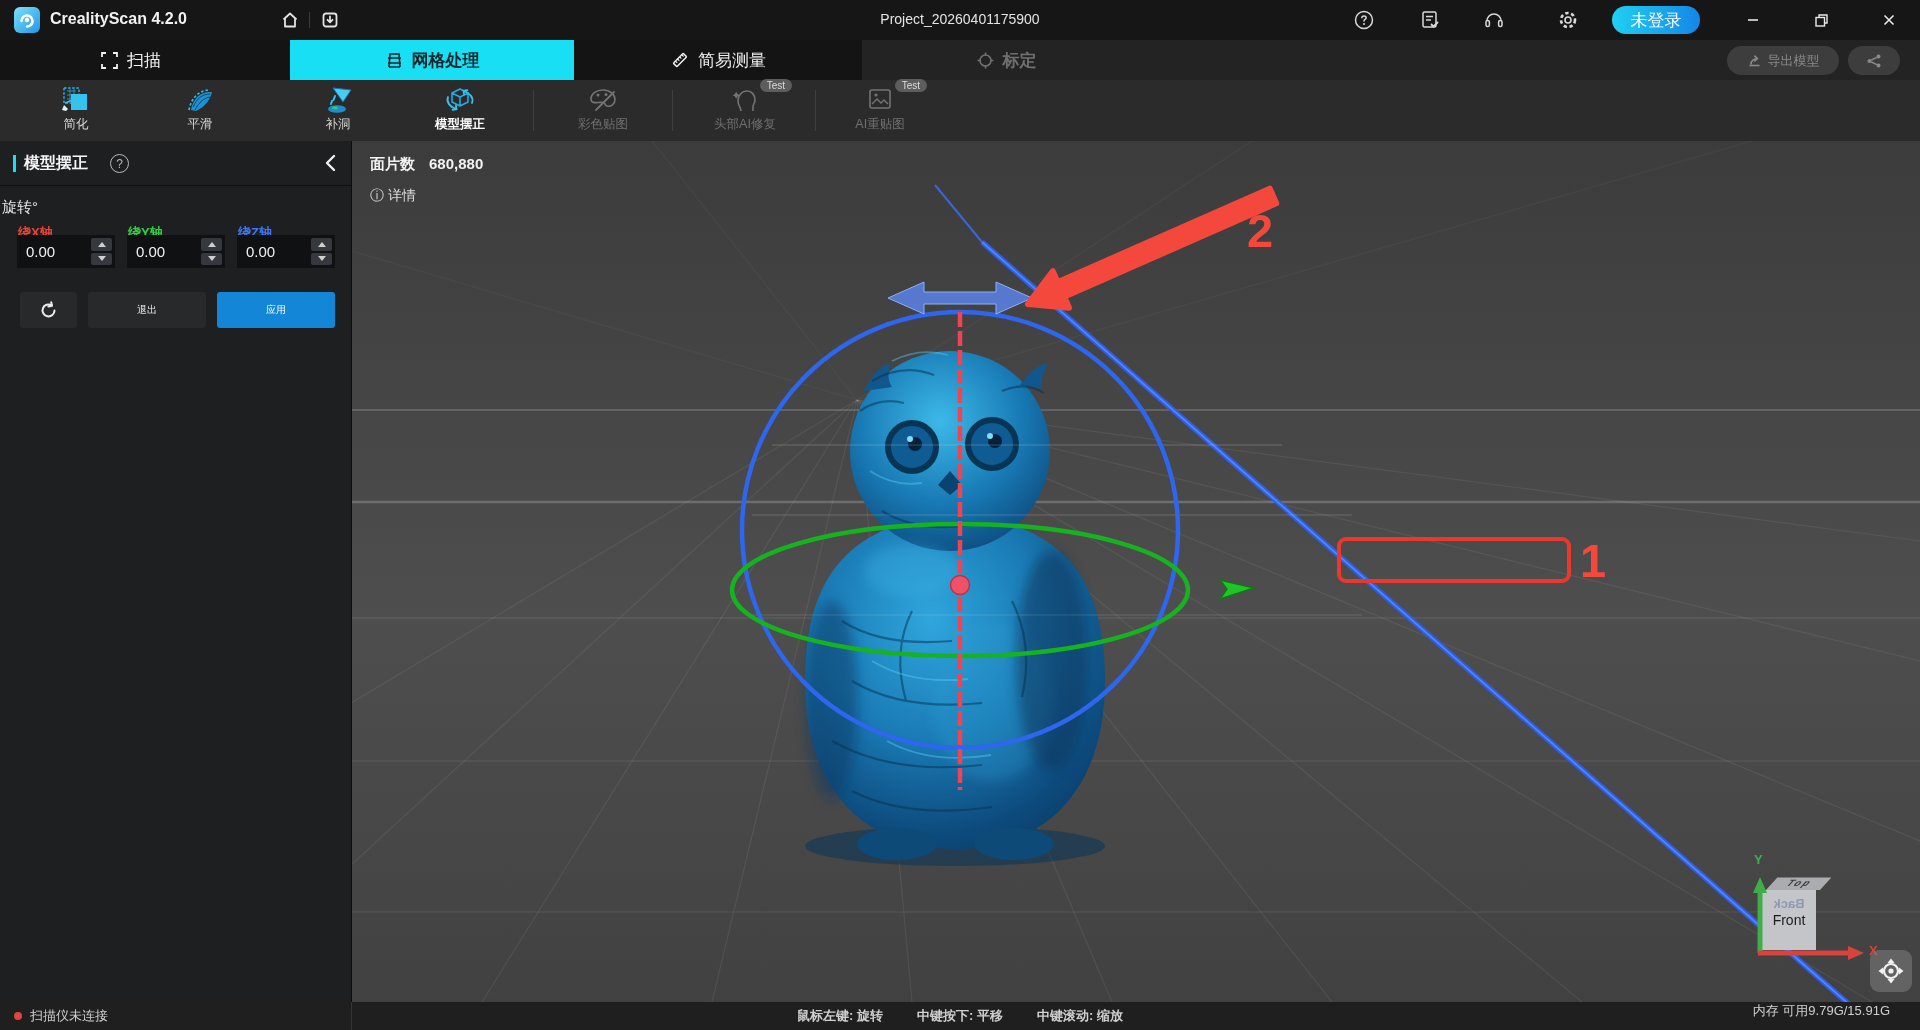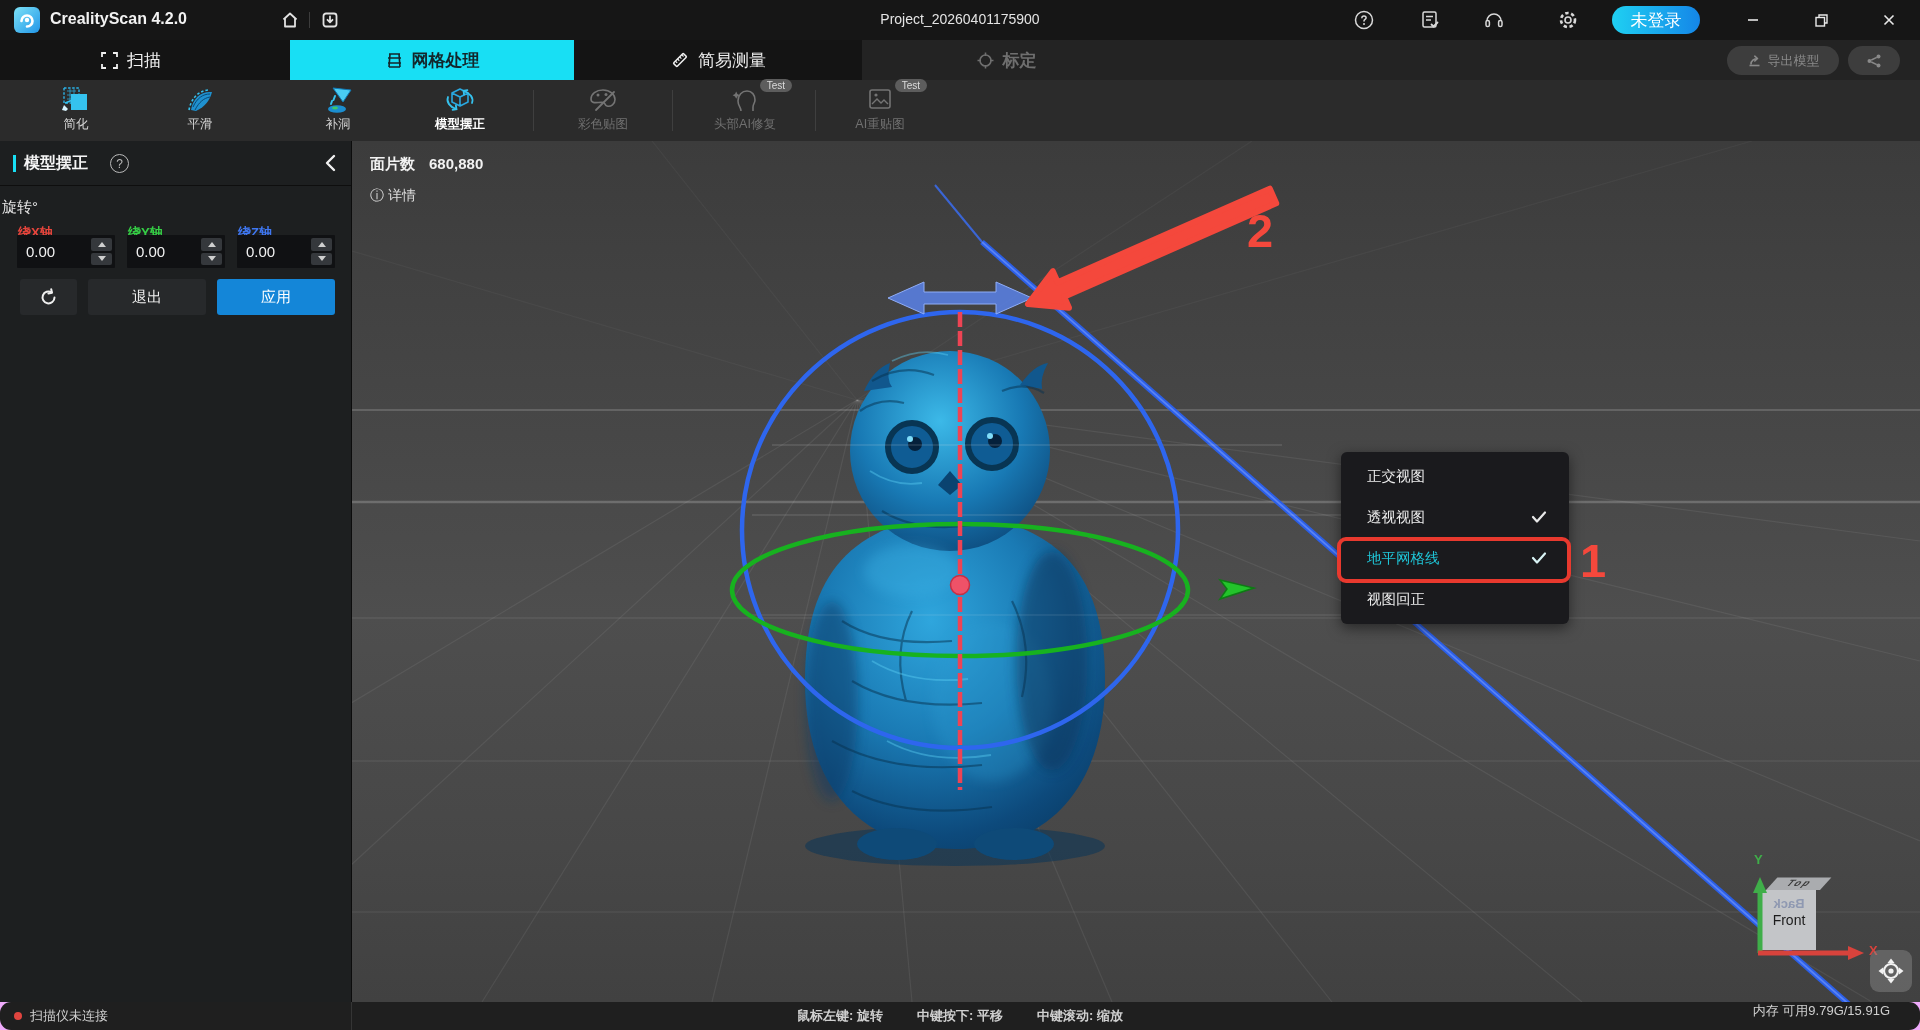--- a/index.html
+++ b/index.html
@@ -53,22 +53,22 @@
   .collapse { position:absolute; right:10px; top:12px; cursor:pointer; }
   .rot-label { position:absolute; left:2px; top:57px; font-size:15px; color:#e6e6e6; }
   .axis-label { position:absolute; top:83px; font-size:13px; font-weight:bold; }
   .spin-box { position:absolute; top:94px; width:98px; height:33px; background:#101113; border-radius:1px; }
   .spin-box input { position:absolute; left:0; top:0; width:72px; height:33px; background:transparent; border:none;
                     color:#f2f2f2; font-size:15px; padding-left:9px; font-family:"Liberation Sans",sans-serif; outline:none; }
   .spin { position:absolute; right:3px; top:3px; bottom:3px; width:21px; display:flex; flex-direction:column; gap:2px; }
   .spin > div { flex:1; background:#35383c; border-radius:2px; display:flex; align-items:center; justify-content:center; cursor:pointer; }
   .tri-up { width:0; height:0; border-left:4px solid transparent; border-right:4px solid transparent; border-bottom:5px solid #cfcfcf; }
   .tri-dn { width:0; height:0; border-left:4px solid transparent; border-right:4px solid transparent; border-top:5px solid #cfcfcf; }
-  .p-btn { position:absolute; top:138px; height:36px; border-radius:3px; display:flex; align-items:center; justify-content:center;
-           font-size:15px; color:#efefef; cursor:pointer; background:#27292b; }
+  .p-btn { position:absolute; top:151px; height:36px; border-radius:3px; display:flex; align-items:center; justify-content:center;
+           font-size:10px; color:#efefef; cursor:pointer; background:#27292b; }
   .p-btn.apply { background:#1486d8; color:#fff; }
 
   
   .viewport { position:absolute; left:352px; top:141px; width:1568px; height:861px;
               background:linear-gradient(180deg,#3c3c3c 0%,#454545 28%,#4e4e4e 55%,#474747 82%,#414141 100%); overflow:hidden; }
   .vp-info1 { position:absolute; left:18px; top:14px; font-size:15px; font-weight:bold; color:#f2f2f2; z-index:5; }
   .vp-info1 .num { margin-left:14px; }
   .vp-info2 { position:absolute; left:18px; top:46px; font-size:14px; color:#dddddd; z-index:5; cursor:pointer;text-align:center; }
   .scene { position:absolute; left:0; top:0; pointer-events:none; }
 
@@ -89,21 +89,21 @@
   .cube-front { position:absolute; left:12px; top:31px; width:54px; height:60px; background:#c3c5c8;
                 display:flex; align-items:center; justify-content:center; color:#1c1c1c; font-size:14px; }
   .cube-back { position:absolute; left:0; top:6px; width:54px; text-align:center; transform:scaleX(-1);
                color:rgba(80,100,150,.45); font-size:13px; font-weight:bold; }
   .axis-y-label { position:absolute; left:4px; top:-7px; color:#3fae49; font-size:13px; font-weight:bold; }
   .axis-x-label { position:absolute; left:119px; top:84px; color:#d8433c; font-size:13px; font-weight:bold; }
   .orbit-btn { position:absolute; left:1518px; top:809px; width:42px; height:42px; border-radius:9px;
                background:rgba(140,140,140,.45); z-index:6; display:flex; align-items:center; justify-content:center; cursor:pointer; }
 
   
-  .statusbar { position:absolute; left:0; top:1002px; width:1920px; height:28px; background:#1f1f1f; font-size:13px; color:#cfcfcf;border-radius:11px; }
+  .statusbar { position:absolute; left:0; top:1002px; width:1920px; height:28px; background:#1f1f1f; font-size:13px; color:#cfcfcf; }
   .sb-left { position:absolute; left:0; top:0; width:352px; height:28px; border-right:1px solid #353535;
              display:flex; align-items:center; padding-left:14px; gap:8px; }
   .sb-dot { width:8px; height:8px; border-radius:50%; background:#e0453f; }
   .sb-center { position:absolute; left:0; right:0; top:0; height:28px; display:flex; align-items:center; justify-content:center; gap:34px; font-weight:bold; }
   .sb-right { position:absolute; right:30px; top:0; height:44px; display:flex; align-items:center; gap:14px;flex-direction:column; }
   .sb-sep { width:1px; height:16px; background:#3c3c3c; }
   svg { display:block; }
 </style>
 </head>
 <body>
@@ -458,40 +458,20 @@
         <ellipse cx="608" cy="449" rx="228" ry="66" fill="none" stroke="#17b21f" stroke-width="4.5"></ellipse>
         <line x1="608" y1="171" x2="608" y2="649" stroke="#ee4454" stroke-width="4.5" stroke-dasharray="15 4"></line>
         <polygon points="868,439 902,447 868,458 875,448" fill="#23c32b" stroke="#0e7a14" stroke-width="1.5"></polygon>
         <polygon points="536,157 572,141 572,151 644,151 644,141 680,157 644,173 644,163 572,163 572,173" fill="#5b86f2" fill-opacity="0.8" stroke="#8fadf7" stroke-width="1"></polygon>
         <circle cx="608" cy="444" r="9.5" fill="#ef5268" stroke="#c62f44" stroke-width="1.5"></circle>
       </g>
 
       <polygon points="917.8,47.7 705.7,141.2 700.8,130.2 676,163 717,166.8 712.1,155.8 924.2,62.3" fill="#f4483c" stroke="#f4483c" stroke-width="6" stroke-linejoin="round"></polygon>
     </svg>
 
-    <div class="ctx-menu">
-      <div class="ctx-item">
-        <span>正交视图</span>
-      </div>
-      <div class="ctx-item">
-        <span>透视视图</span>
-        <svg class="chk" width="16" height="14" viewBox="0 0 16 14">
-            <path d="M2 7 L6 11.5 L14 2.5" fill="none" stroke="#e8e8e8" stroke-width="2.2" stroke-linecap="round" stroke-linejoin="round"></path>
-          </svg>
-      </div>
-      <div class="ctx-item hl">
-        <span>地平网格线</span>
-        <svg class="chk" width="16" height="14" viewBox="0 0 16 14">
-            <path d="M2 7 L6 11.5 L14 2.5" fill="none" stroke="#d9f3f5" stroke-width="2.2" stroke-linecap="round" stroke-linejoin="round"></path>
-          </svg>
-      </div>
-      <div class="ctx-item">
-        <span>视图回正</span>
-      </div>
-    </div>
 
     <div class="anno-box"></div>
     <span class="anno-num" style="left:1228px;top:392px;">1</span>
     <span class="anno-num" style="left:895px;top:62px;">2</span>
 
     <div class="navcube">
       <span class="axis-y-label">Y</span>
       <span class="axis-x-label">X</span>
       <div class="cube-top">Top</div>
       <div class="cube-front">

